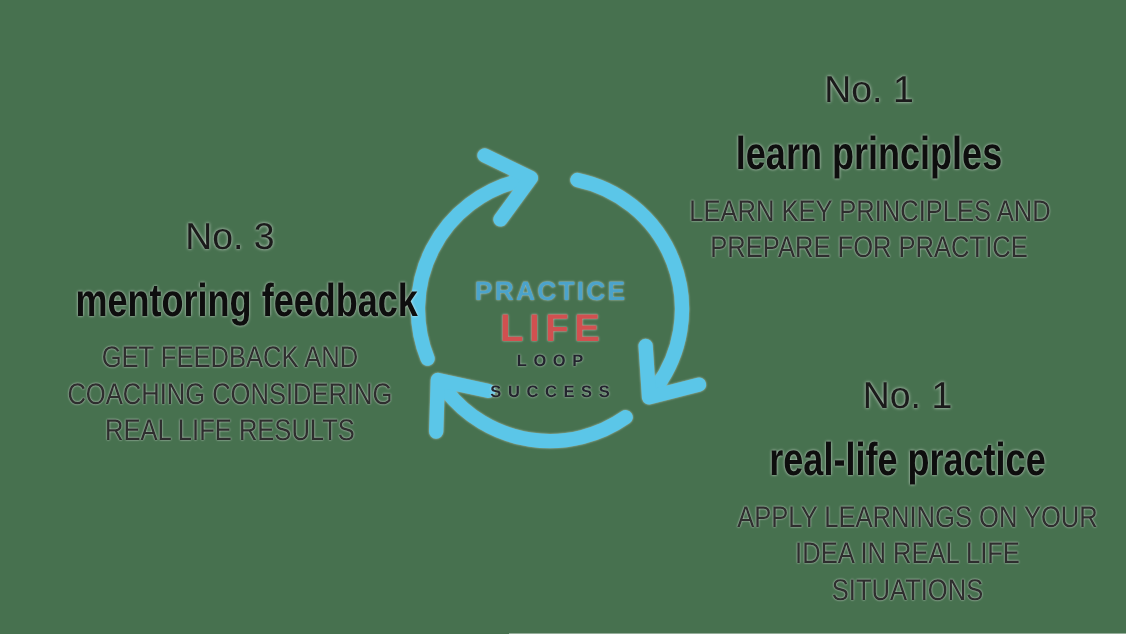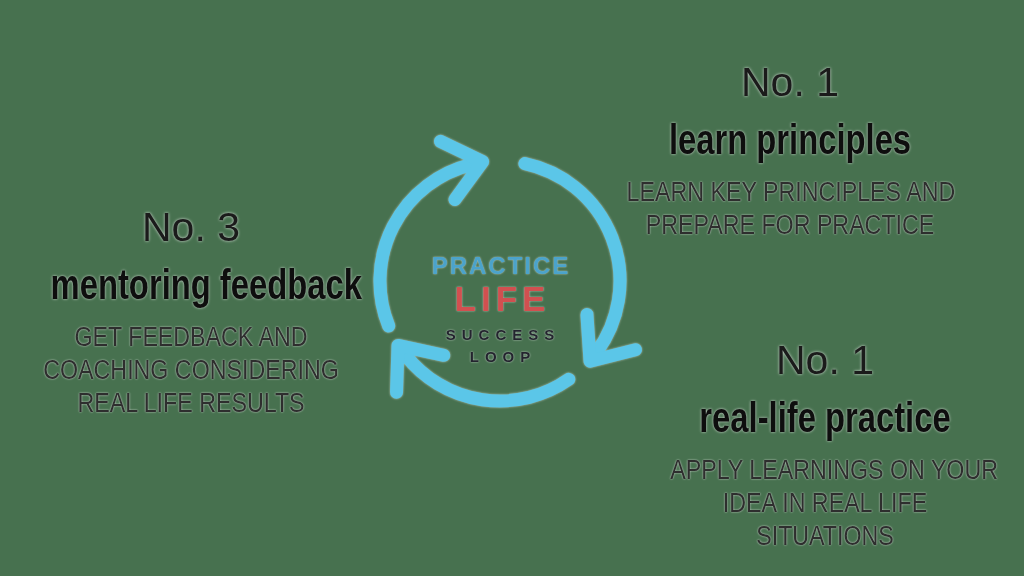--- a/index.html
+++ b/index.html
@@ -61,21 +61,21 @@
   }
   .logo-tagline.first { margin-top: 6px; }
 
   
   .step {
     position: absolute;
     text-align: center;
     color: #161616;
   }
   .step-number {
-    font-size: 41px;
+    font-size: 34px;
     line-height: 40px;
     color: #1b1b1b;
     text-shadow: 0 0 3px rgba(255,255,255,0.8);
   }
   .step-title {
     margin-top: 14px;
     font-size: 42px;
     line-height: 48px;
     font-weight: bold;
     color: #0e0e0e;
@@ -89,43 +89,43 @@
     font-size: 27px;
     line-height: 33px;
     color: #2e2e2e;
     transform: scaleX(0.86);
     transform-origin: 50% 50%;
     text-shadow: 0 0 2px rgba(255,255,255,0.85);
     white-space: nowrap;
   }
   .step-1 { left: 600px; top: 62px;  width: 380px; }
   .step-2 { left: 645px; top: 340px; width: 360px; }
-  .step-3 { left: 11px;  top: 195px; width: 360px; margin-top: 12px; }
+  .step-3 { left: 29px;  top: 195px; width: 360px; }
 </style>
 </head>
 <body>
 
 <div class="stage" style="background: rgb(71, 113, 79);">
 
   <svg class="loop-svg" viewBox="0 0 280 280">
     <defs>
       <marker id="arrowhead" markerUnits="userSpaceOnUse" markerWidth="120" markerHeight="120" refX="-12" refY="0" orient="auto" style="overflow:visible">
         <path d="M -36 -30 L 0 0 L -36 30" stroke-width="13" stroke-linecap="round" stroke-linejoin="round" fill="none" stroke="#5BC6E8"></path>
       </marker>
     </defs>
     <path d="M 28.7 185 A 120 120 0 0 1 111 23.6" stroke-width="13" stroke-linecap="round" marker-end="url(#arrowhead)" stroke="#5BC6E8"></path>
     <path d="M 164.9 22.6 A 120 120 0 0 1 237.1 210.5" stroke-width="13" stroke-linecap="round" marker-end="url(#arrowhead)" stroke="#5BC6E8"></path>
     <path d="M 208.8 238.3 A 120 120 0 0 1 45.4 213.9" stroke-width="13" stroke-linecap="round" marker-end="url(#arrowhead)" stroke="#5BC6E8"></path>
   </svg>
 
   <div class="logo">
     <div class="logo-startup">PRACTICE</div>
     <div class="logo-drill">LIFE</div>
+    <div class="logo-tagline">LOOP</div>
     <div class="logo-tagline first">SUCCESS</div>
-    <div class="logo-tagline">LOOP</div>
   </div>
 
   <section class="step step-1">
     <div class="step-number">No. 1</div>
     <div class="step-title">learn principles</div>
     <div class="step-desc">
       <div>LEARN KEY PRINCIPLES AND</div>
       <div>PREPARE FOR PRACTICE</div>
     </div>
   </section>

